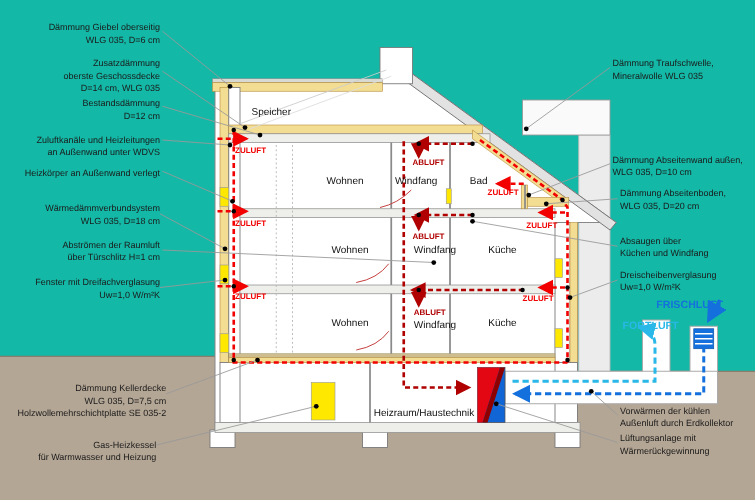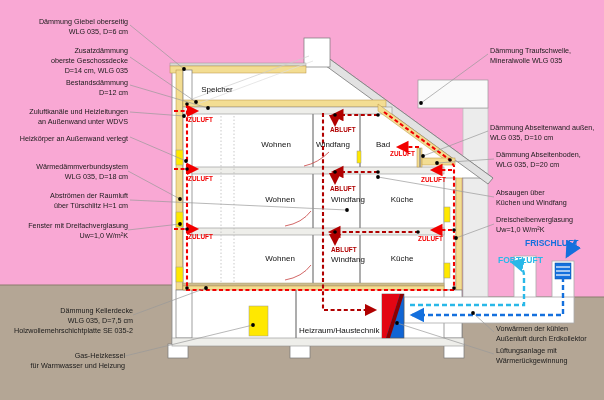--- a/index.html
+++ b/index.html
@@ -1,21 +1,21 @@
 <!DOCTYPE html>
 <html style="--c-zuluft: #f20000; --c-abluft: #b00000; --c-fortluft: #29b8e8; --c-frischluft: #1470dd; --c-insulation: #f3dd92; --c-window: #ffe800; --c-ground: #b4a695; --c-unit_red: #e30613; --c-unit_darkred: #8e0000; --c-unit_blue: #1165d4;"><head>
 <meta charset="utf-8">
 <style>
   :root{
     --c-zuluft:#f20000; --c-abluft:#b00000; --c-fortluft:#29b8e8; --c-frischluft:#1470dd;
     --c-insulation:#f3dd92; --c-window:#ffe800; --c-ground:#b4a695;
     --c-unit_red:#e30613; --c-unit_darkred:#8e0000; --c-unit_blue:#1165d4;
   }
   html,body{margin:0;padding:0;background:#fff;}
-  #stage{width:604px;height:400px;position:relative;background:#f9a8d4;overflow:hidden;}
+  #stage{width:604px;height:400px;position:relative;background:#14b8a6;overflow:hidden;}
   svg{display:block;}
   .lbl{font:7.2px "Liberation Sans", sans-serif; fill:#1a1a1a;}
   .room{font:8px "Liberation Sans", sans-serif; fill:#111;}
   .flow{font:bold 6.4px "Liberation Sans", sans-serif;}
   .flow-big{font:bold 8.5px "Liberation Sans", sans-serif;}
   .fz{fill:var(--c-zuluft);} .fa{fill:var(--c-abluft);}
   .fc{fill:var(--c-fortluft);} .ff{fill:var(--c-frischluft);}
   .leader{stroke:#999;stroke-width:.7;fill:none;}
   .dot{fill:#000;}
   .duct-z{fill:none;stroke:var(--c-zuluft);stroke-width:2.1;stroke-dasharray:4 2.6;}

